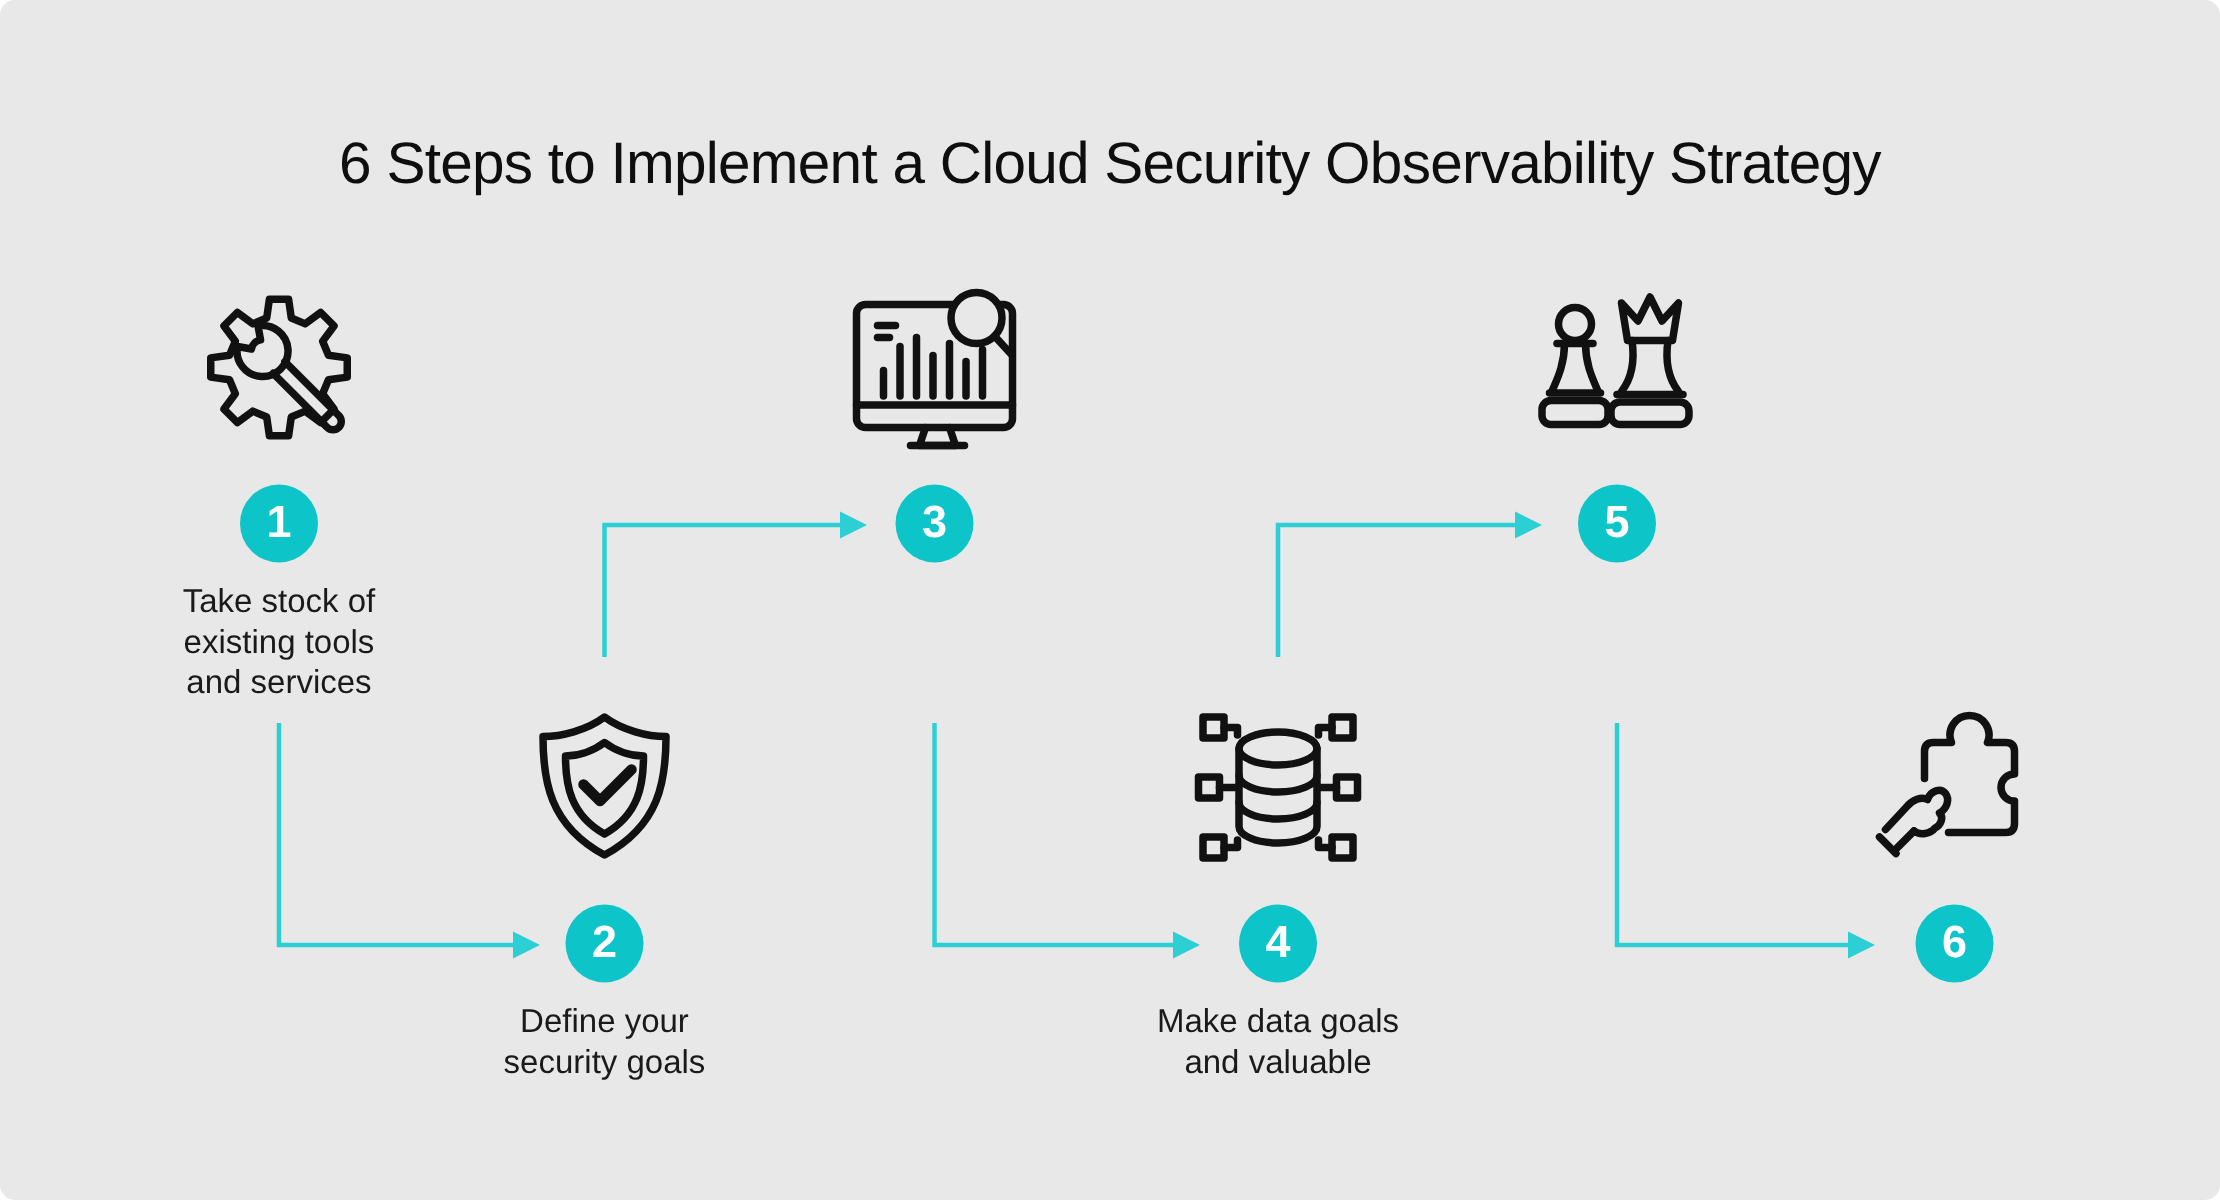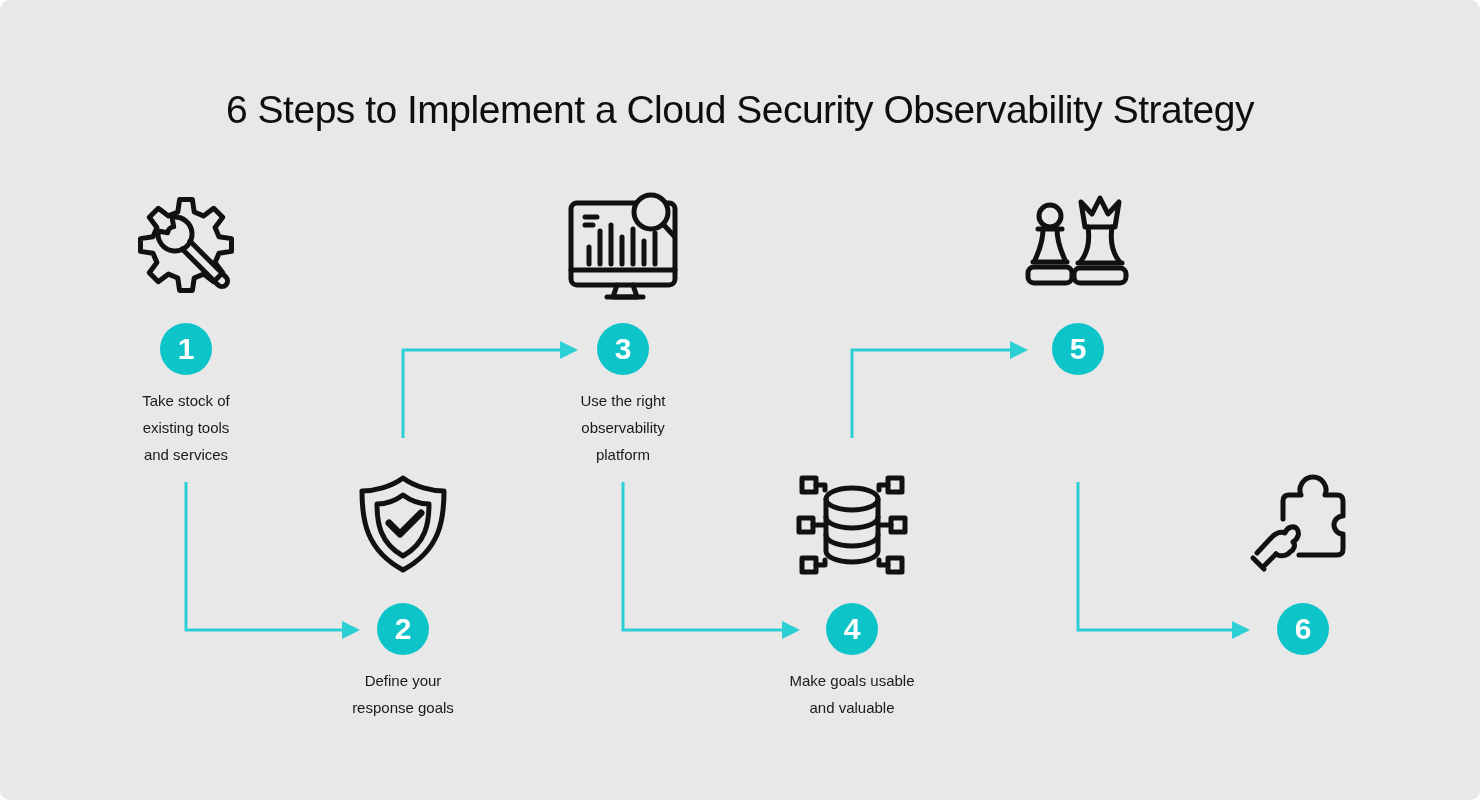--- a/index.html
+++ b/index.html
@@ -22,21 +22,21 @@
   .ico * { fill:none; stroke:var(--icon-stroke,#111); stroke-width:5; stroke-linecap:round; stroke-linejoin:round; }
   .ico .fill-bg { fill:var(--background,#E8E8E8); }
   .num {
     width:52px; height:52px; border-radius:50%;
     background:var(--accent,#0DC5C9); color:#ffffff;
     font-size:30px; font-weight:700;
     display:flex; align-items:center; justify-content:center;
     margin:18px auto 12px auto;
   }
   .label {
-    font-size:15px; line-height:27px; color:var(--text,#1a1a1a);
+    font-size:22px; line-height:27px; color:var(--text,#1a1a1a);
     white-space:pre-line;
   }
   .arrows { position:absolute; inset:0; pointer-events:none; }
   .arrows polyline { fill:none; stroke:var(--arrow,#2CCFD4); stroke-width:3; }
   .arrows polygon { fill:var(--arrow,#2CCFD4); stroke:none; }
 </style>
 </head>
 <body>
 
 <div class="canvas">
@@ -86,21 +86,21 @@
   <div class="step row-bottom" style="left:293px">
     <div class="icon-wrap">
       <svg class="ico" viewBox="0 0 120 120">
         <path d="M60,13 C48,22 31,26 19,26 C19,55 23,85 60,105 C97,85 101,55 101,26 C89,26 72,22 60,13 Z"></path>
         <path d="M60,30 C52,36 42,39 34,39 C34,58 37,78 60,91 C83,78 86,58 86,39 C78,39 68,36 60,30 Z"></path>
         <path d="M46,58 L57,69 L78,48" style="stroke-width:7"></path>
       </svg>
     </div>
     <div class="num">2</div>
     <div class="label">Define your
-response goals</div>
+security goals</div>
   </div>
 
   <div class="step row-top" style="left:513px">
     <div class="icon-wrap">
       <svg class="ico" viewBox="0 0 120 120">
         <rect x="8" y="18" width="104" height="82" rx="6"></rect>
         <line x1="8" y1="85" x2="112" y2="85"></line>
         <path d="M54,100 L50,112 L74,112 L70,100"></path>
         <line x1="44" y1="112" x2="80" y2="112"></line>
         <line x1="22" y1="32" x2="34" y2="32"></line>
@@ -110,23 +110,20 @@
         <line x1="48" y1="79" x2="48" y2="40"></line>
         <line x1="59" y1="79" x2="59" y2="52"></line>
         <line x1="70" y1="79" x2="70" y2="44"></line>
         <line x1="81" y1="79" x2="81" y2="56"></line>
         <line x1="92" y1="79" x2="92" y2="48"></line>
         <circle class="fill-bg" cx="88" cy="27" r="17"></circle>
         <line x1="100" y1="39" x2="111" y2="51"></line>
       </svg>
     </div>
     <div class="num">3</div>
-    <div class="label">Use the right
-observability
-platform</div>
   </div>
 
   <div class="step row-bottom" style="left:742px">
     <div class="icon-wrap">
       <svg class="ico" viewBox="0 0 120 120">
         <ellipse cx="60" cy="34" rx="26" ry="11"></ellipse>
         <path d="M34,34 L34,86 A26,11 0 0 0 86,86 L86,34"></path>
         <path d="M34,52 A26,11 0 0 0 86,52"></path>
         <path d="M34,70 A26,11 0 0 0 86,70"></path>
         <rect x="10" y="13" width="14" height="14"></rect>
@@ -137,21 +134,21 @@
         <path d="M24,100 L33,100 L33,95"></path>
         <rect x="96" y="13" width="14" height="14"></rect>
         <path d="M96,20 L87,20 L87,25"></path>
         <rect x="99" y="53" width="14" height="14"></rect>
         <line x1="99" y1="60" x2="87" y2="60"></line>
         <rect x="96" y="93" width="14" height="14"></rect>
         <path d="M96,100 L87,100 L87,95"></path>
       </svg>
     </div>
     <div class="num">4</div>
-    <div class="label">Make goals usable
+    <div class="label">Make data goals
 and valuable</div>
   </div>
 
   <div class="step row-top" style="left:968px">
     <div class="icon-wrap">
       <svg class="ico" viewBox="0 0 120 120">
         <circle cx="32" cy="31" r="11"></circle>
         <line x1="20" y1="44" x2="44" y2="44"></line>
         <path d="M25,44 C25,58 20,68 17,75"></path>
         <path d="M39,44 C39,58 44,68 47,75"></path>

